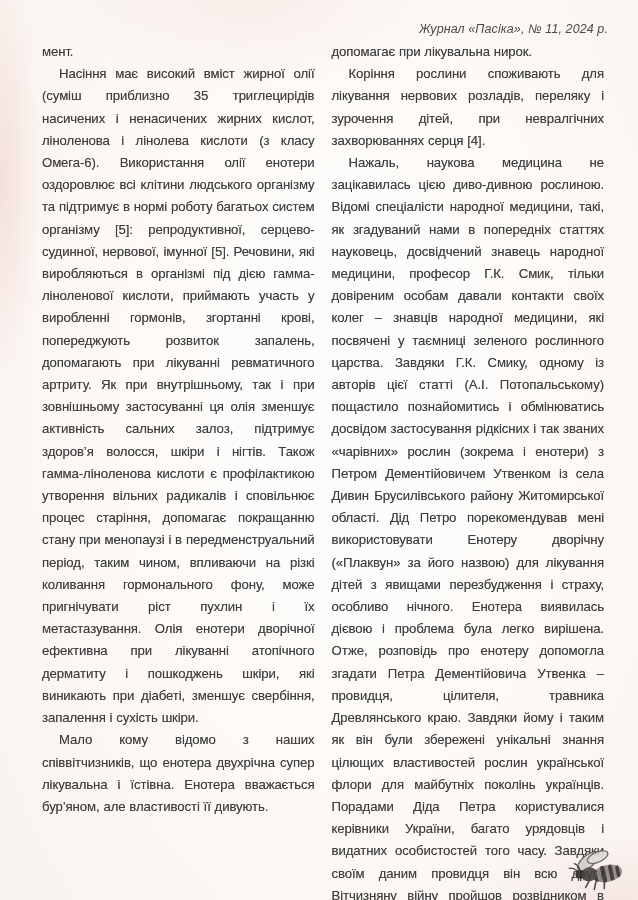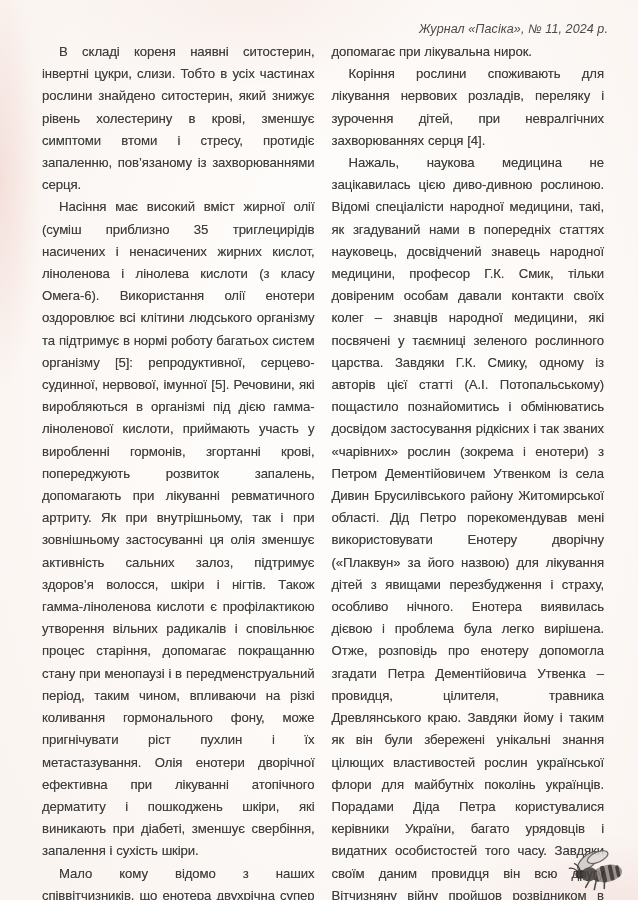--- a/index.html
+++ b/index.html
@@ -59,21 +59,21 @@
 <body>
 
 <div class="page">
 
   <div class="header">
     <span>Журнал «Пасіка», № 11, 2024 р.</span>
   </div>
 
   <div class="columns">
     <div class="col">
-      <p>В складі кореня наявні ситостерин, інвертні цукри, слизи. Тобто в усіх частинах рослини знайдено ситостерин, який знижує рівень холестерину в крові, зменшує симптоми втоми і стресу, протидіє запаленню, пов’язаному із захворюваннями серця.</p>
+      <p class="no-indent">мент.</p>
       <p>Насіння має високий вміст жирної олії (суміш приблизно 35 триглецирідів насичених і ненасичених жирних кислот, ліноленова і лінолева кислоти (з класу Омега-6). Використання олії енотери оздоровлює всі клітини людського організму та підтримує в нормі роботу багатьох систем організму [5]: репродуктивної, серцево-судинної, нервової, імунної [5]. Речовини, які виробляються в організмі під дією гамма-ліноленової кислоти, приймають участь у виробленні гормонів, згортанні крові, попереджують розвиток запалень, допомагають при лікуванні ревматичного артриту. Як при внутрішньому, так і при зовнішньому застосуванні ця олія зменшує активність сальних залоз, підтримує здоров’я волосся, шкіри і нігтів. Також гамма-ліноленова кислоти є профілактикою утворення вільних радикалів і сповільнює процес старіння, допомагає покращанню стану при менопаузі і в передменструальний період, таким чином, впливаючи на різкі коливання гормонального фону, може пригнічувати ріст пухлин і їх метастазування. Олія енотери дворічної ефективна при лікуванні атопічного дерматиту і пошкоджень шкіри, які виникають при діабеті, зменшує свербіння, запалення і сухість шкіри.</p>
       <p>Мало кому відомо з наших співвітчизників, що енотера двухрічна супер лікувальна і їстівна. Енотера вважається бур’яном, але властивості її дивують.</p>
 
     </div>
     <div class="col">
       <p class="no-indent">допомагає при лікувальна нирок.</p>
       <p>Коріння рослини споживають для лікування нервових розладів, переляку і зурочення дітей, при невралгічних захворюваннях серця [4].</p>
       <p>Нажаль, наукова медицина не зацікавилась цією диво-дивною рослиною. Відомі спеціалісти народної медицини, такі, як згадуваний нами в попередніх статтях науковець, досвідчений знавець народної медицини, професор Г.К. Смик, тільки довіреним особам давали контакти своїх колег – знавців народної медицини, які посвячені у таємниці зеленого рослинного царства. Завдяки Г.К. Смику, одному із авторів цієї статті (А.І. Потопальському) пощастило познайомитись і обмінюватись досвідом застосування рідкісних і так званих «чарівних» рослин (зокрема і енотери) з Петром Дементійовичем Утвенком із села Дивин Брусилівського району Житомирської області. Дід Петро порекомендував мені використовувати Енотеру дворічну («Плаквун» за його назвою) для лікування дітей з явищами перезбудження і страху, особливо нічного. Енотера виявилась дієвою і проблема була легко вирішена. Отже, розповідь про енотеру допомогла згадати Петра Дементійовича Утвенка – провидця, цілителя, травника Древлянського краю. Завдяки йому і таким як він були збережені унікальні знання цілющих властивостей рослин української флори для майбутніх поколінь українців. Порадами Діда Петра користувалися керівники України, багато урядовців і видатних особистостей того часу. Завдяки своїм даним провидця він всю другу Вітчизняну війну пройшов розвідником в складі групи, що брала у полон в глибокому тилу видатних німецьких офіцерів, яких називали «Язиками». Одержана від них інформація допомагала здобувати перемоги на окремих ділянках фронту з мінімальними втратами. Сам Петро Дементійович вцілів на війні, діставши лише поранення в руку. Всі його знайомі: лікарі, цілителі і вдячні пацієнти з глибокою пошаною впродовж всього життя пронесли невмирущу пам’ять про нього – неординарну людину і цілителя, місцевого блаженного і великого провидця. Завдяки</p>
     </div>
   </div>

